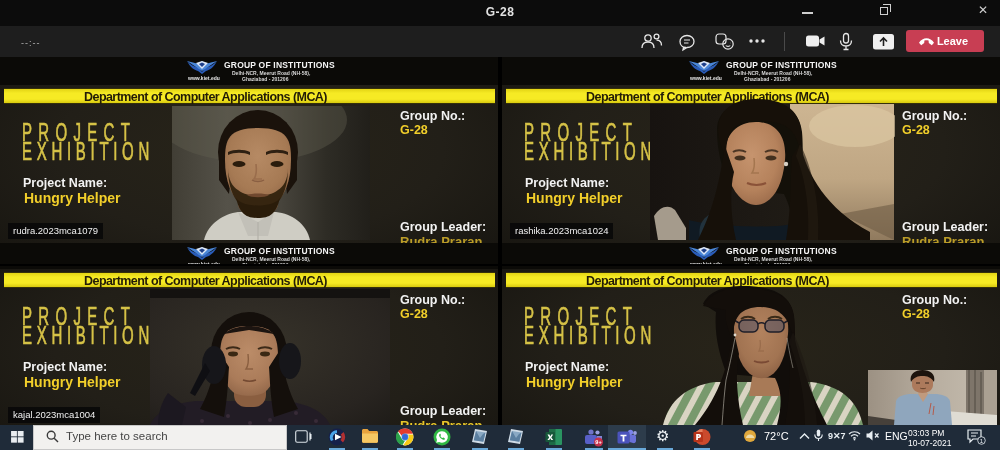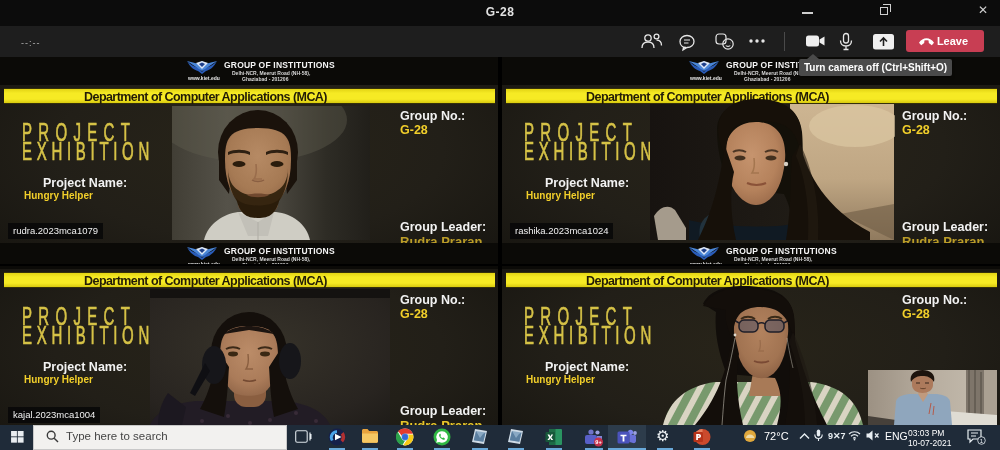--- a/index.html
+++ b/index.html
@@ -16,22 +16,22 @@
 #leave{left:906px;top:30px;width:78px;height:22px;background:#c83e53;border-radius:3px;color:#fff;font-size:11px;font-weight:bold;text-align:center;line-height:22px;padding-left:15px;}
 #leave svg{position:absolute;left:12px;top:6px;}
 
 .tile{position:absolute;width:498px;overflow:hidden;background:radial-gradient(ellipse at 50% 45%,#282419 0%,#221f18 55%,#171510 100%);}
 .inner{position:absolute;left:0;width:498px;height:212px;}
 .strip{position:absolute;left:0;width:498px;height:28px;background:#0b0a07;}
 .banner{position:absolute;left:4px;top:31px;width:491px;height:16px;background:linear-gradient(180deg,#e3d414 0%,#f6ea24 30%,#f6ea24 72%,#d8c90e 100%);border-top:1px solid #35300a;border-bottom:1px solid #35300a;}
 .banner div{position:absolute;left:80px;top:1px;width:418px;font-size:12.5px;font-weight:bold;letter-spacing:-0.55px;color:#231c06;}
 .projx{position:absolute;left:22px;top:67px;color:#d6c247;font-size:15px;font-weight:400;letter-spacing:6.3px;line-height:10.6px;transform:scaleY(1.7);transform-origin:0 0;-webkit-text-stroke:0.4px #d6c247;}
 .projx .ex{letter-spacing:4.7px;}
-.pn{position:absolute;left:23px;top:119px;color:#f2f2f2;font-size:12.5px;font-weight:bold;margin-left:20px;}
-.hh{position:absolute;left:24px;top:133px;color:#f2cf2a;font-size:10px;font-weight:bold;}
+.pn{position:absolute;left:23px;top:119px;color:#f2f2f2;font-size:12.5px;font-weight:bold;}
+.hh{position:absolute;left:24px;top:133px;color:#f2cf2a;font-size:14px;font-weight:bold;}
 .gn{position:absolute;left:400px;top:52px;color:#f2f2f2;font-size:12.5px;font-weight:bold;}
 .g28{position:absolute;left:400px;top:66px;color:#f2cf2a;font-size:12.5px;font-weight:bold;}
 .gl{position:absolute;left:400px;top:163px;color:#f2f2f2;font-size:12.5px;font-weight:bold;}
 .rp{position:absolute;left:400px;top:177px;color:#e8c62a;font-size:13px;font-weight:bold;}
 #t1 .rp,#t2 .rp{color:#bb9d28;}
 .namelab{position:absolute;background:rgba(9,9,9,.93);color:#f0f0f0;font-size:9.5px;padding:2px 5px 3px 5px;}
 .logoblk{position:absolute;left:186px;width:150px;height:24px;}
 
 #taskbar{left:0;top:425px;width:1000px;height:25px;background:#1f2b39;}
 #search{left:33px;top:425px;width:254px;height:25px;background:#f2f1ef;border:1px solid #c8c8c8;}
@@ -418,21 +418,20 @@
  <path d="M60 55 L64 40 L129 45 L129 55 Z" fill="#dfdcd3"></path>
  <path d="M0 55 L0 46 L28 50 L32 55 Z" fill="#46403a"></path>
  <path d="M28 31 C30 26 36 24 44 24 L66 24 C74 24 80 26 82 31 L84 55 L26 55 Z" fill="#8fa6bd"></path>
  <path d="M50 24 L55 32 L60 24 L58 21 L52 21 Z" fill="#c09a7e"></path>
  <path d="M44 10 C44 4 65 4 65 10 L65 15 C65 20 60 23 54.5 23 C49 23 44 20 44 15 Z" fill="#ac7a5c"></path>
  <path d="M43 12 C41 4 47 0 54.5 0 C62 0 68 4 66 12 C63 7 59 6 54.5 6 C50 6 46 7 43 12 Z" fill="#1c130d"></path>
  <path d="M48 13 L52 13 M57 13 L61 13" stroke="#35251a" stroke-width="1"></path>
  <path d="M52 18 C54 19 56 19 58 18" stroke="#7e5238" stroke-width="0.9"></path>
  <path d="M63 33 L61 44 M66 36 L65 45" stroke="#b55b4a" stroke-width="1"></path>
 </svg></div>
-    <div class="abs" id="tooltip">Turn camera off (Ctrl+Shift+O)</div>
 
   <div class="abs" id="selfview"></div>
 
   <div class="abs" id="taskbar"></div>
   <svg class="abs" style="left:11px;top:431px;" width="13" height="12" viewBox="0 0 15 14" fill="#e8ecf0">
     <rect x="0" y="0" width="6.8" height="6.3"></rect>
       <rect x="7.8" y="0" width="6.8" height="6.3"></rect>
     <rect x="0" y="7.3" width="6.8" height="6.3"></rect>
       <rect x="7.8" y="7.3" width="6.8" height="6.3"></rect>
   </svg>

